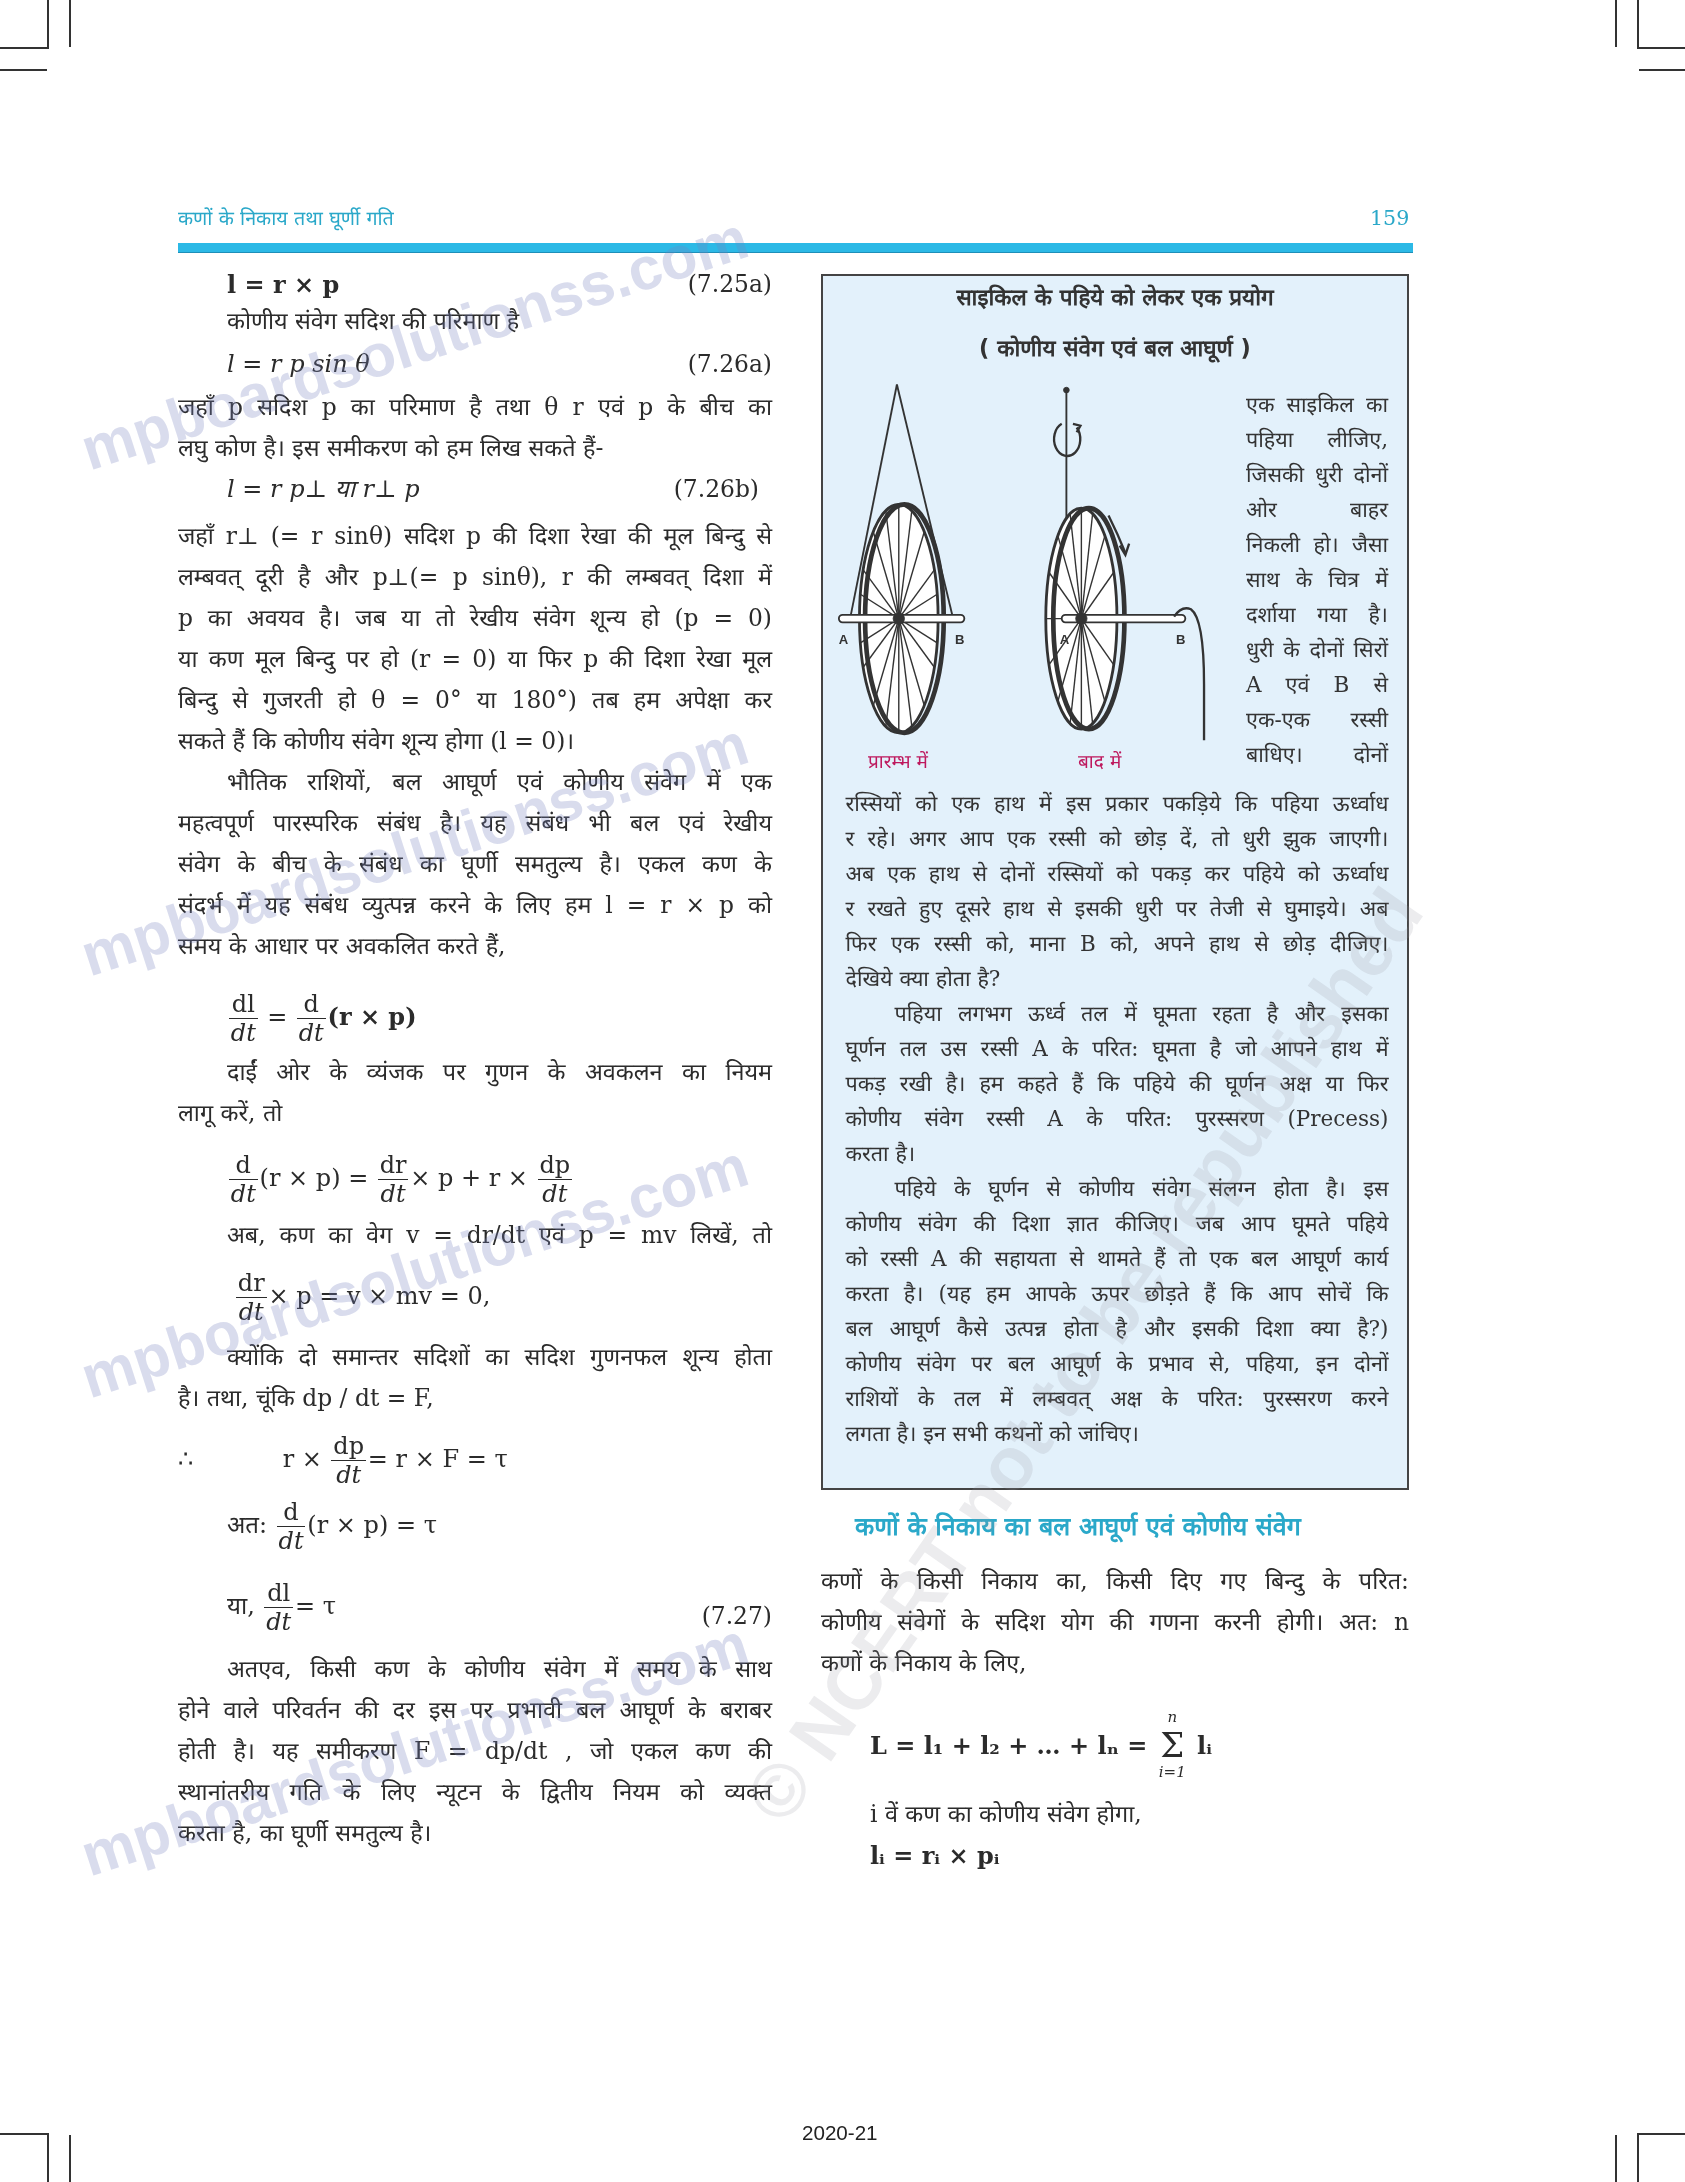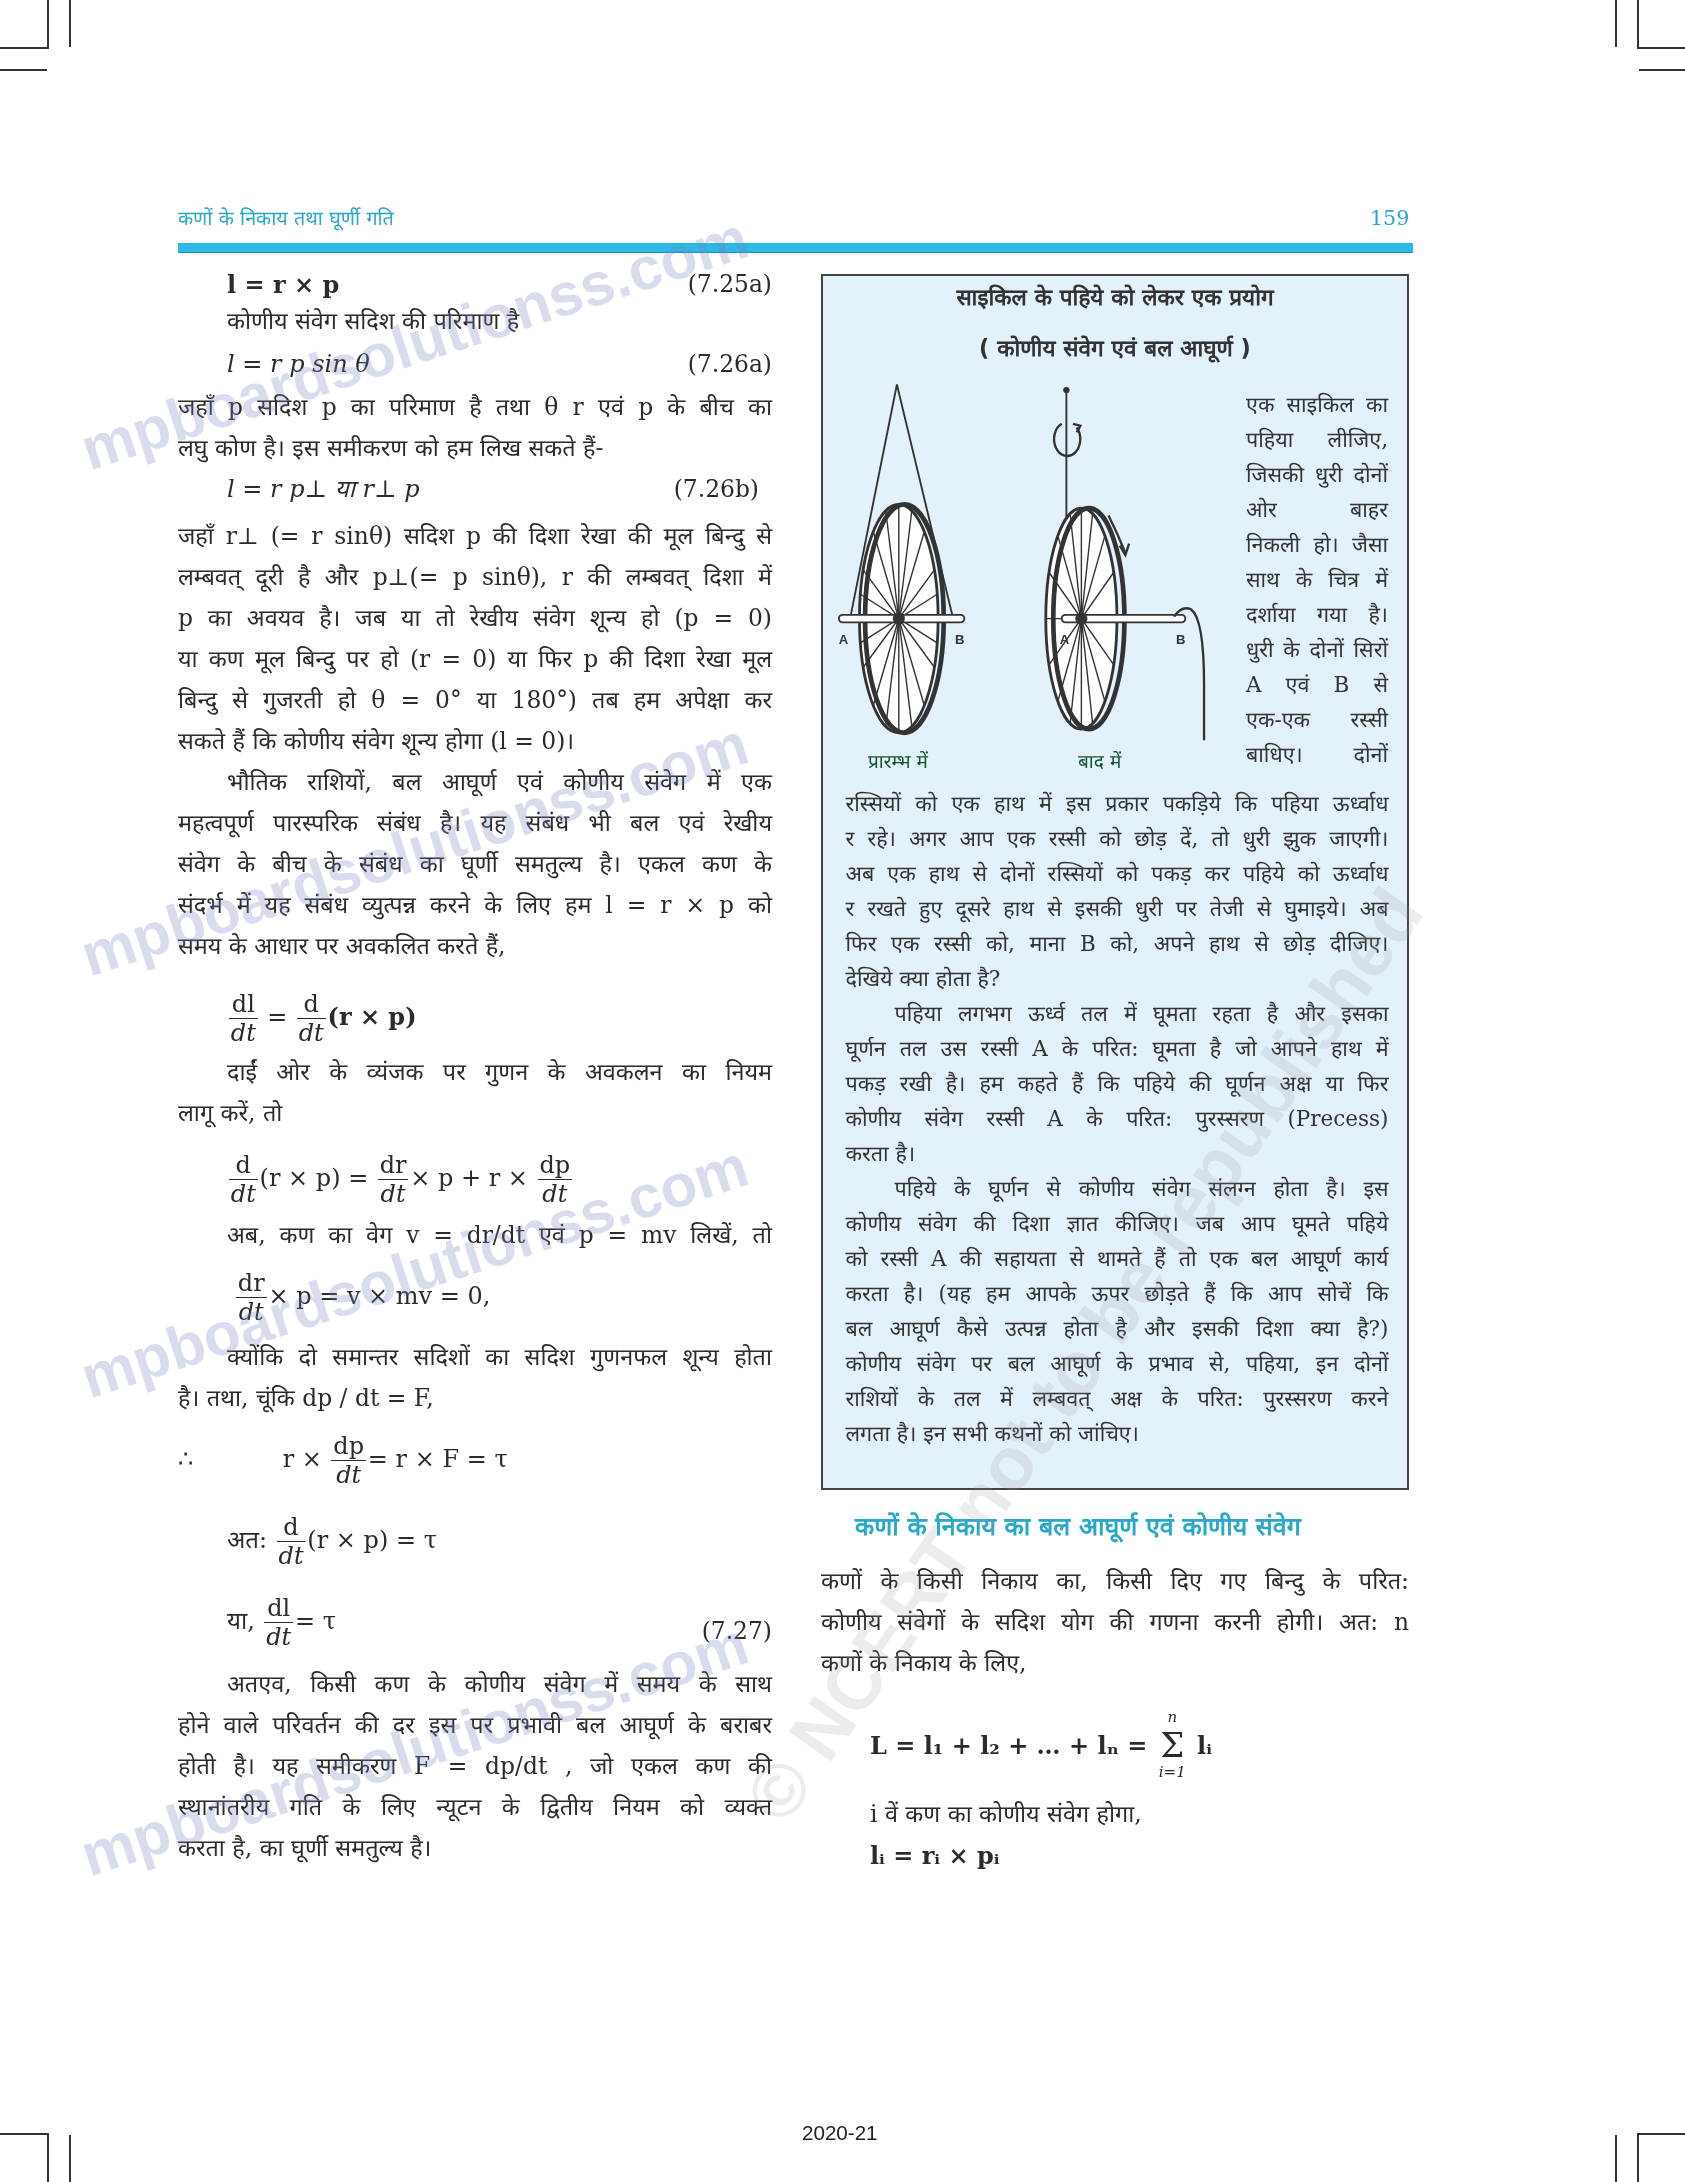--- a/index.html
+++ b/index.html
@@ -19,21 +19,21 @@
   .i { font-style:italic; }
   .frac { display:inline-block; vertical-align:middle; text-align:center; margin:0 1.9px; }
   .frac > span { display:block; line-height:28px; padding:0 1.9px; }
   .frac > span:first-child { border-bottom:1.9px solid #2b2b2b; }
   .box { left:821px; top:274px; width:588px; height:1216px; background:#e3f1fb; border:2.8px solid #444; box-sizing:border-box; }
   .box-title { position:absolute; left:0; width:100%; text-align:center; font-family:"DejaVu Sans", sans-serif; font-size:22.5px; line-height:36px; font-weight:bold; color:#333; }
   .box-text { position:absolute; font-size:21.5px; line-height:35px; color:#333; }
   .sec-head { left:821px; top:1508px; font-family:"DejaVu Sans", sans-serif; font-size:25px; font-weight:bold; color:#2aa8c9;margin-left:34px; }
   .footer { left:802px; top:2121px; font-family:"Liberation Sans", sans-serif; font-size:20.6px; color:#222; }
   .wm { position:absolute; font-family:"Liberation Sans", sans-serif; font-weight:bold; color:rgba(120,130,190,0.28); font-size:60px; transform:rotate(-18deg); white-space:nowrap; pointer-events:none; }
-  .caption { position:absolute; font-size:19px; color:#14532d; }
+  .caption { position:absolute; font-size:19px; color:#be185d; }
 </style>
 </head>
 <body>
 
 <div class="crop" style="left:0;top:47px;width:47px;height:1.9px"></div>
 <div class="crop" style="left:47px;top:0;width:1.9px;height:49px"></div>
 <div class="crop" style="left:69px;top:0;width:1.9px;height:47px"></div>
 <div class="crop" style="left:0;top:69px;width:47px;height:1.9px"></div>
 <div class="crop" style="right:0;top:47px;width:47px;height:1.9px"></div>
 <div class="crop" style="right:47px;top:0;width:1.9px;height:49px"></div>
@@ -103,21 +103,21 @@
   </div>
   <div style="margin-top:6px">
     <div class="line just" style="padding-left:49px">क्योंकि दो समान्तर सदिशों का सदिश गुणनफल शून्य होता</div>
     <div class="line">है। तथा, चूंकि dp / dt = F,</div>
   </div>
   <div class="line eq" style="margin-top:13px;height:66px">
     <span style="display:inline-block;width:97px">∴</span>
     <span>r ×</span>
     <span class="frac"><span>dp</span><span class="i">dt</span></span><span>= r × F = τ</span>
   </div>
-  <div class="line eq" style="padding-left:49px;margin-top:15px;height:66px">
+  <div class="line eq" style="padding-left:49px;margin-top:0;height:66px">
     <span>अत:</span>
     <span class="frac"><span>d</span><span class="i">dt</span></span><span>(r × p) = τ</span>
   </div>
   <div class="line eq" style="padding-left:49px;margin-top:15px;height:67px">
     <span>या,</span>
     <span class="frac"><span>dl</span><span class="i">dt</span></span><span>= τ</span>
     <span class="eqnum" style="top:17px">(7.27)</span>
   </div>
   <div style="margin-top:3.7px">
     <div class="line just" style="padding-left:49px">अतएव, किसी कण के कोणीय संवेग में समय के साथ</div>

